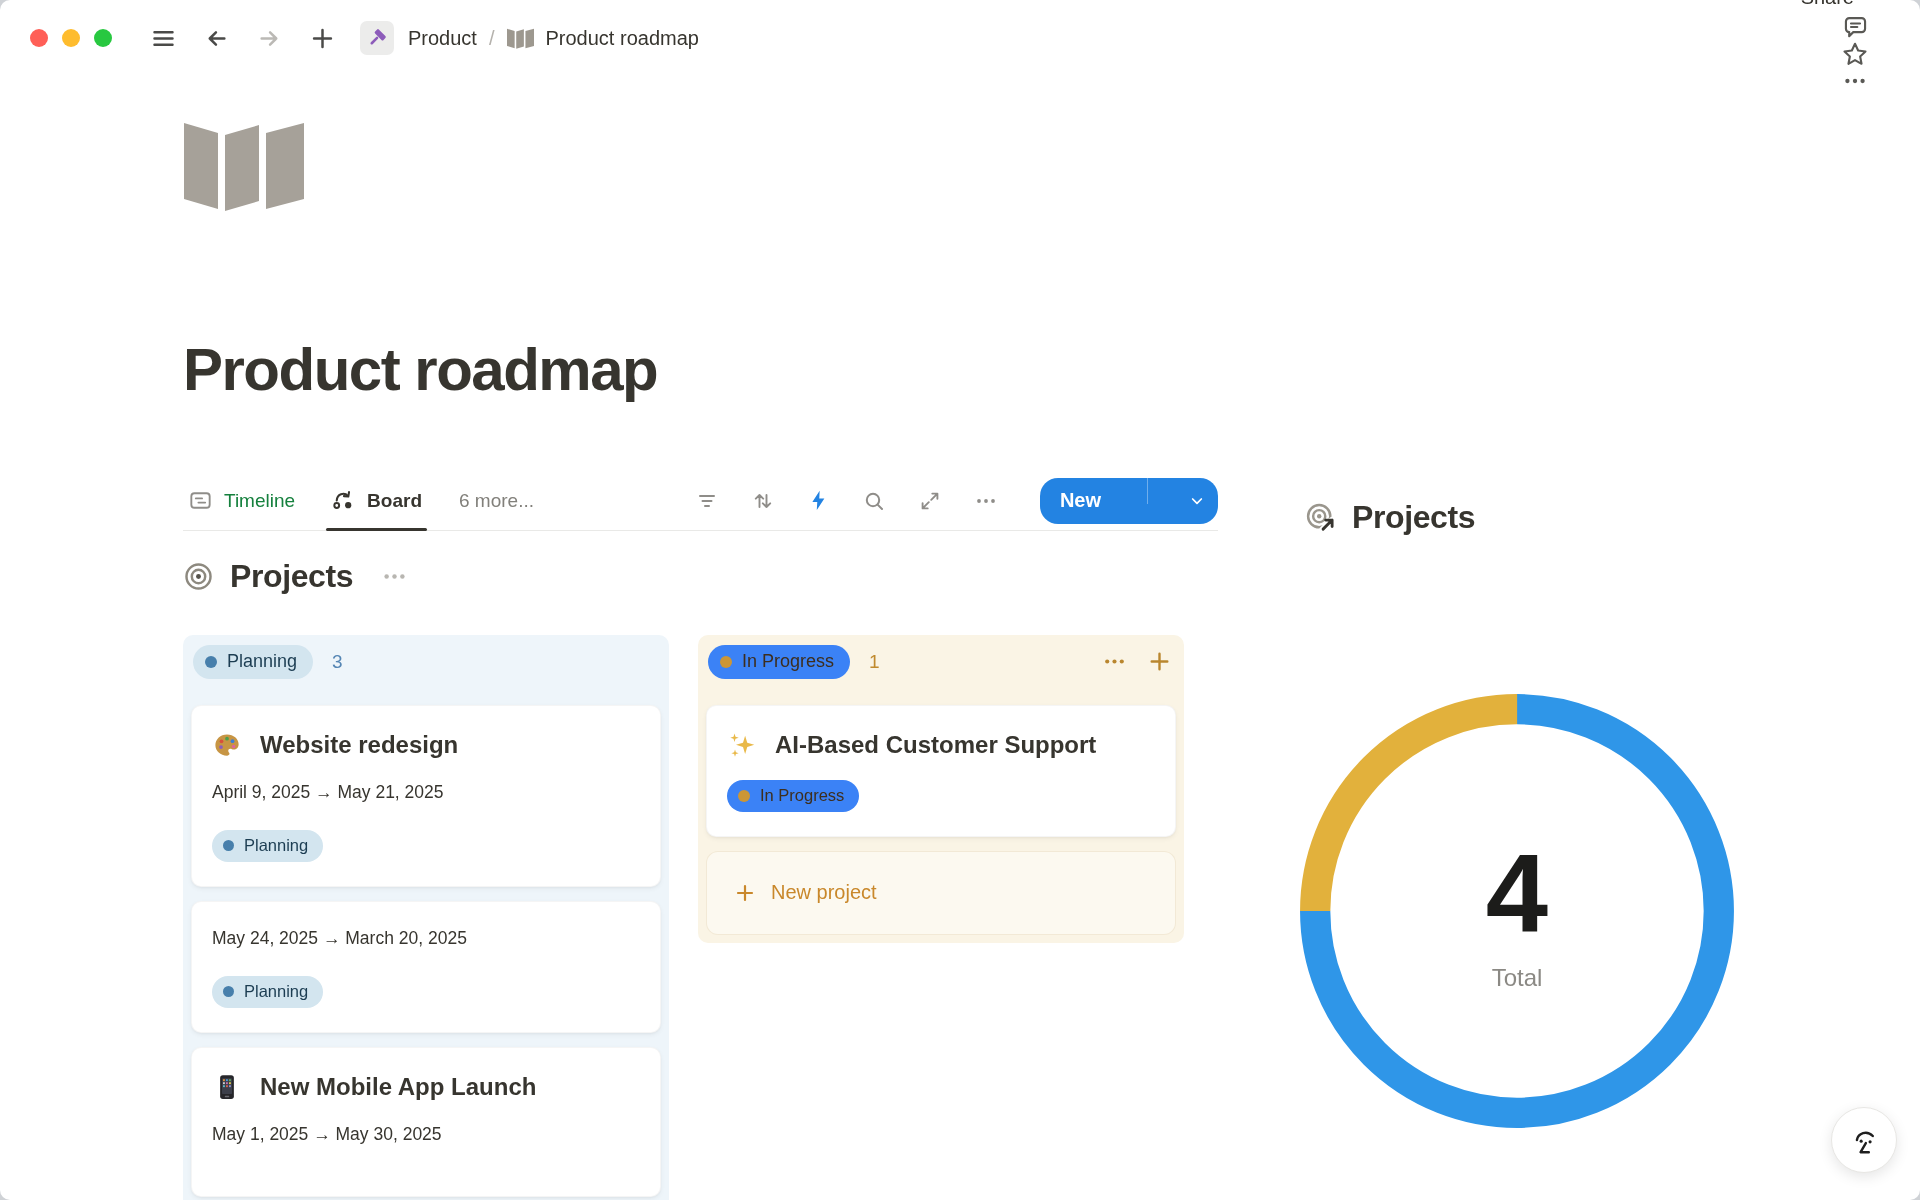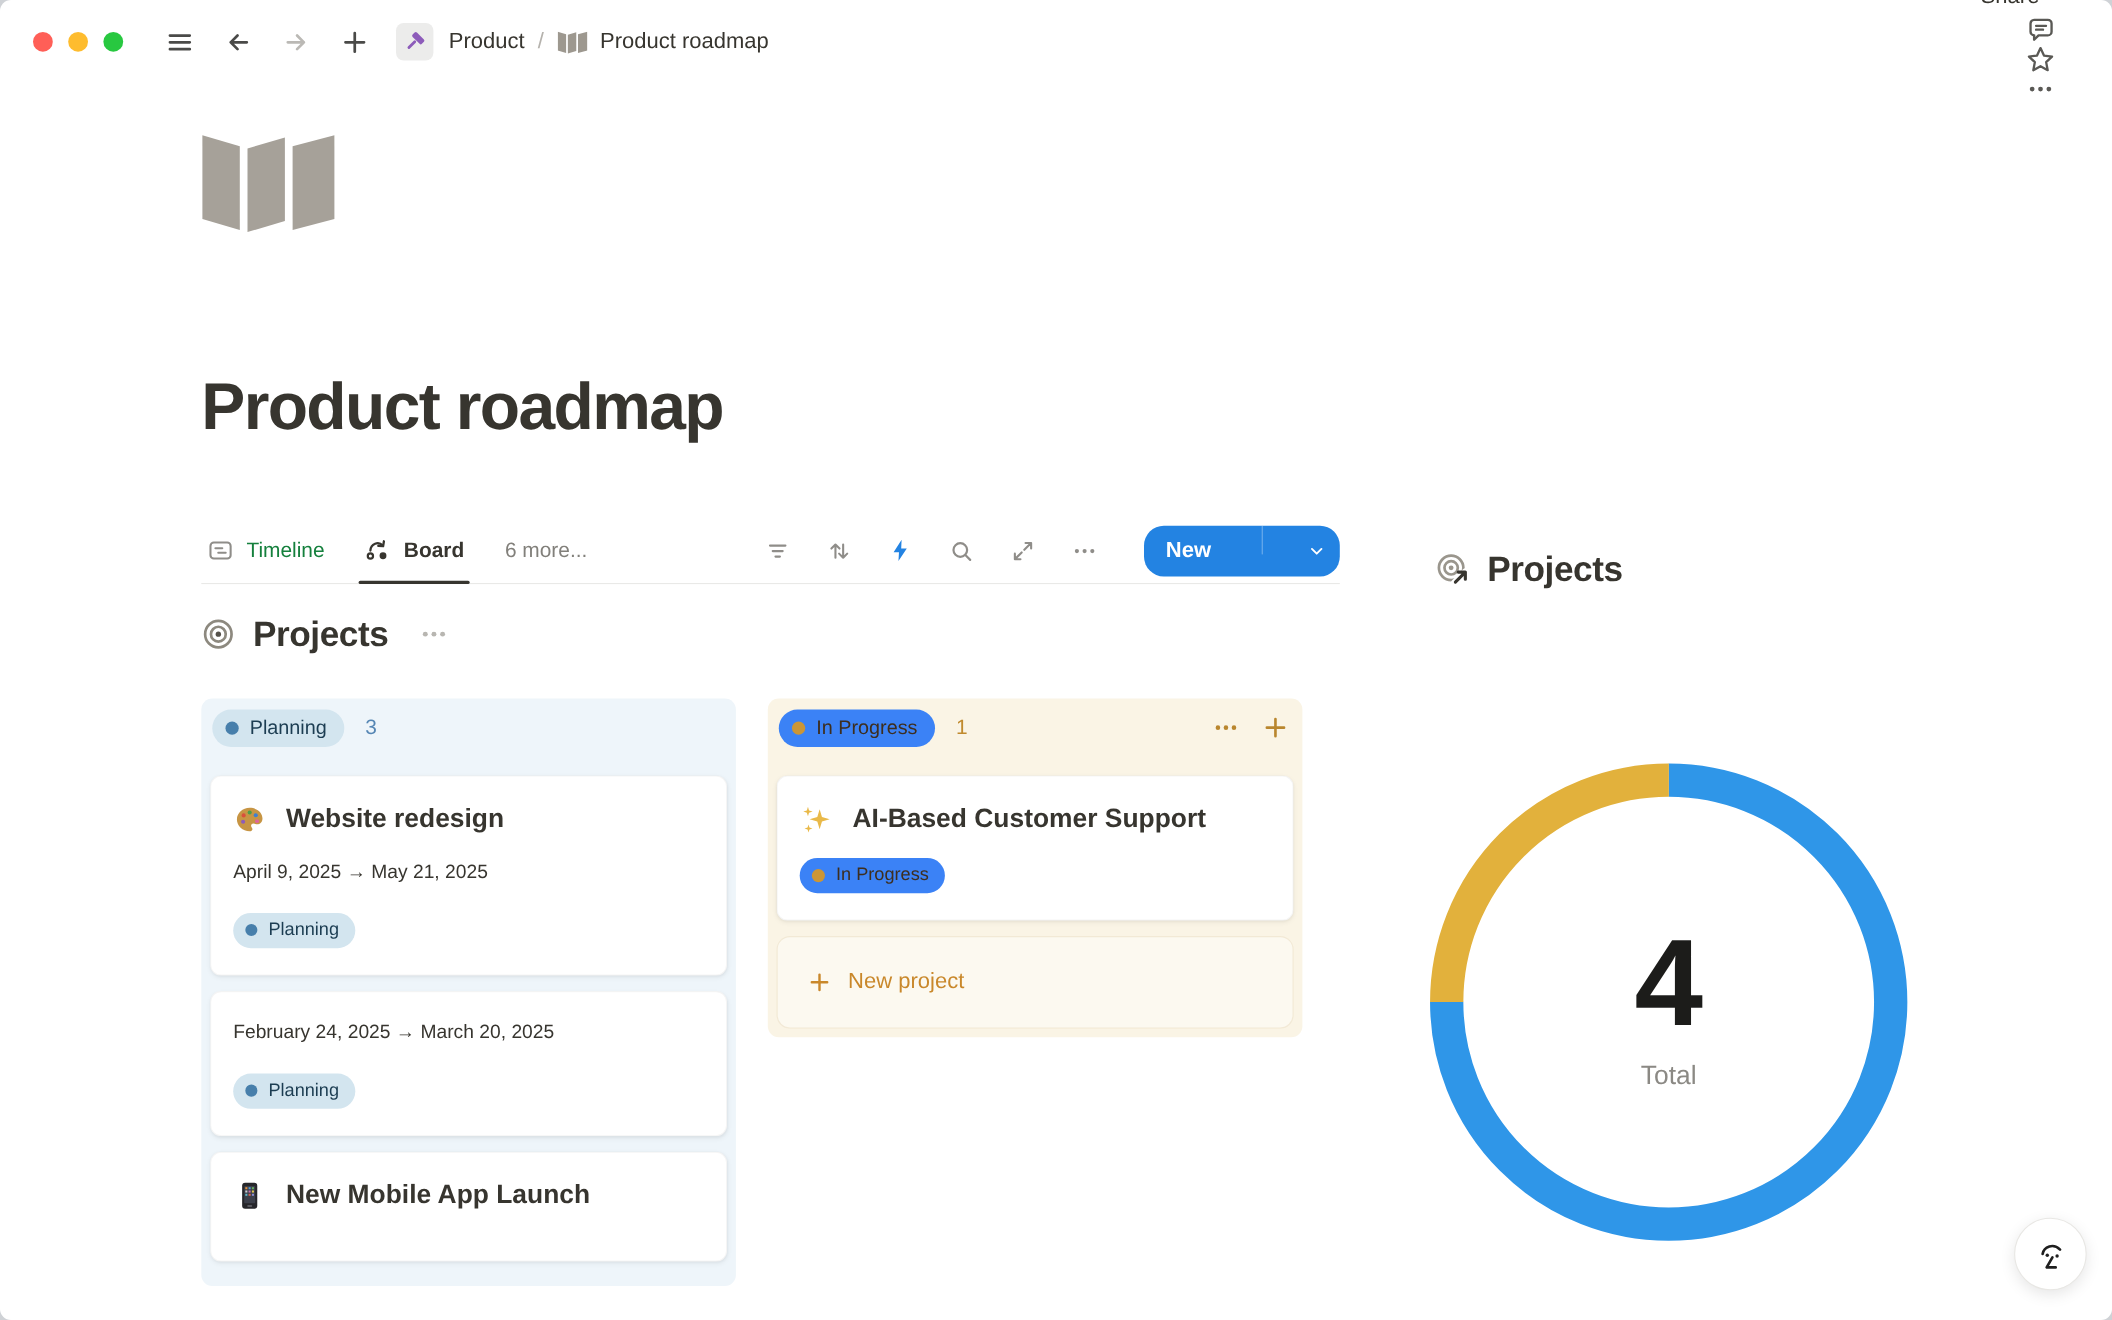--- a/index.html
+++ b/index.html
@@ -302,21 +302,21 @@
                 <span class="card-title">Website redesign</span>
               </div>
               <div class="card-date">April 9, 2025 → May 21, 2025</div>
               <span class="pill small blue">
                 <span class="dot"></span>
                 <span>Planning</span>
               </span>
             </div>
 
             <div class="card">
-              <div class="card-date">February 24, 2025 → March 20, 2025</div>
+              <div class="card-date">May 24, 2025 → March 20, 2025</div>
               <span class="pill small blue">
                 <span class="dot"></span>
                 <span>Planning</span>
               </span>
             </div>
 
             <div class="card">
               <div class="card-title-row">
                 <span class="emoji">
                   <svg width="30" height="30" viewBox="0 0 24 24">
@@ -331,20 +331,21 @@
                       <rect x="13.6" y="8.2" width="1.5" height="1.5" fill="#e0c84f"></rect>
                       <rect x="8.8" y="10.6" width="1.5" height="1.5" fill="#5fb9c9"></rect>
                       <rect x="11.2" y="10.6" width="1.5" height="1.5" fill="#d9634f"></rect>
                       <rect x="13.6" y="10.6" width="1.5" height="1.5" fill="#8d8fd6"></rect>
                     </g>
                     <rect x="10.2" y="19" width="3.6" height="1.1" rx=".55" fill="#6b6b72"></rect>
                   </svg>
                 </span>
                 <span class="card-title">New Mobile App Launch</span>
               </div>
+              <div class="card-date">May 1, 2025 → May 30, 2025</div>
 
             </div>
           </div>
 
           <div class="column yellow">
             <div class="col-head">
               <span class="pill big yellow">
                 <span class="dot"></span>
                 <span>In Progress</span>
               </span>

